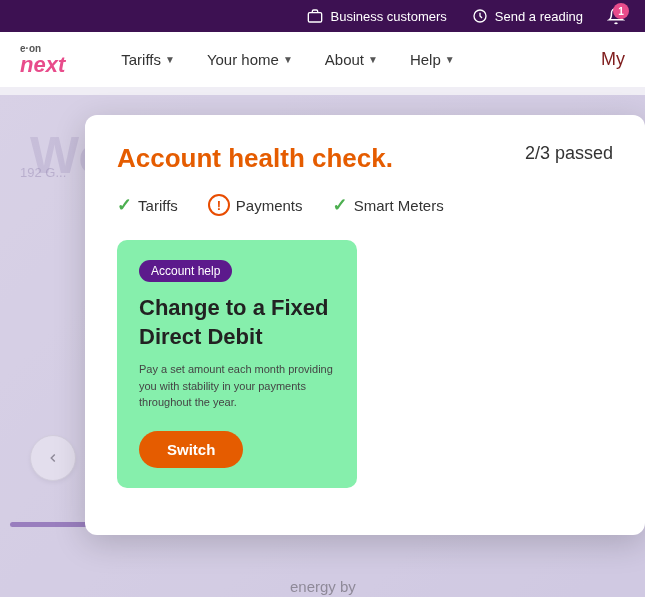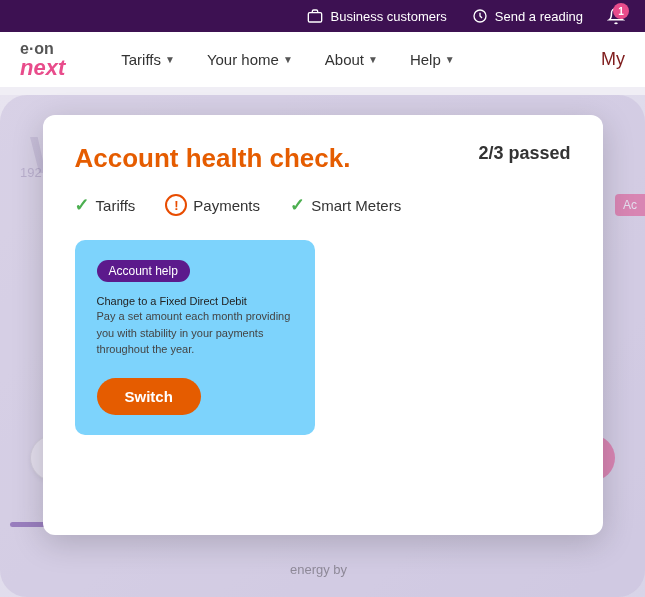--- a/index.html
+++ b/index.html
@@ -45,21 +45,21 @@
       display: flex;
       align-items: center;
       padding: 0 20px;
       gap: 0;
       position: relative;
     }
     .logo {
       margin-right: 40px;
     }
     .logo-eon {
-      font-size: 16px;
+      font-size: 10px;
       color: #555;
       font-weight: bold;
       display: block;
       line-height: 1;
     }
     .logo-next {
       font-size: 22px;
       font-weight: bold;
       color: #e84c8b;
       line-height: 1;
@@ -183,39 +183,38 @@
       left: 10px;
       right: 280px;
       height: 5px;
       background: #6b3fa0;
       border-radius: 3px;
     }
 
     
     .bottom-energy {
       position: absolute;
-      bottom: 20px;
+      bottom: 2px;
       left: 290px;
-      font-size: 13px;
+      font-size: 15px;
       color: #555;
       text-align: center;
     }
 
     
     .modal-overlay {
       position: absolute;
       top: 95px;
       left: 0;
       right: 0;
       bottom: 0;
       background: rgba(200,190,220,0.5);
       display: flex;
-      justify-content: center;
+      justify-content: flex-end;
       padding-top: 20px;
-      border-radius: 27px;
     }
 
     
     .modal {
       background: white;
       border-radius: 12px;
       padding: 28px 32px;
       width: 560px;
       max-height: 420px;
       box-shadow: 0 8px 32px rgba(0,0,0,0.18);
@@ -228,21 +227,21 @@
       align-items: flex-start;
       margin-bottom: 20px;
     }
     .modal-title {
       font-size: 26px;
       font-weight: bold;
       color: #e55c00;
     }
     .modal-passed {
       font-size: 18px;
-      font-weight: bold;
+      font-weight: normal;
       color: #333;
       white-space: nowrap;
     }
 
     
     .checks-row {
       display: flex;
       gap: 30px;
       align-items: center;
       margin-bottom: 24px;
@@ -267,39 +266,40 @@
       display: flex;
       align-items: center;
       justify-content: center;
       color: #e84c00;
       font-size: 13px;
       font-weight: bold;
     }
 
     
     .card {
-      background: #7dd3fc;
+      background: #86efac;
       border-radius: 10px;
       padding: 20px 22px;
       width: 240px;
     }
     .card-badge {
       background: #5c1a8c;
       color: white;
       font-size: 12px;
       padding: 4px 12px;
       border-radius: 20px;
       display: inline-block;
       margin-bottom: 12px;
       font-weight: 500;
     }
     .card-title {
-      font-size: 11px;
-      font-weight: normal;
+      font-size: 22px;
+      font-weight: bold;
       color: #222;
+      margin-bottom: 10px;
       line-height: 1.3;
     }
     .card-desc {
       font-size: 11px;
       color: #444;
       line-height: 1.5;
       margin-bottom: 20px;
     }
     .switch-btn {
       background: #e55c00;

